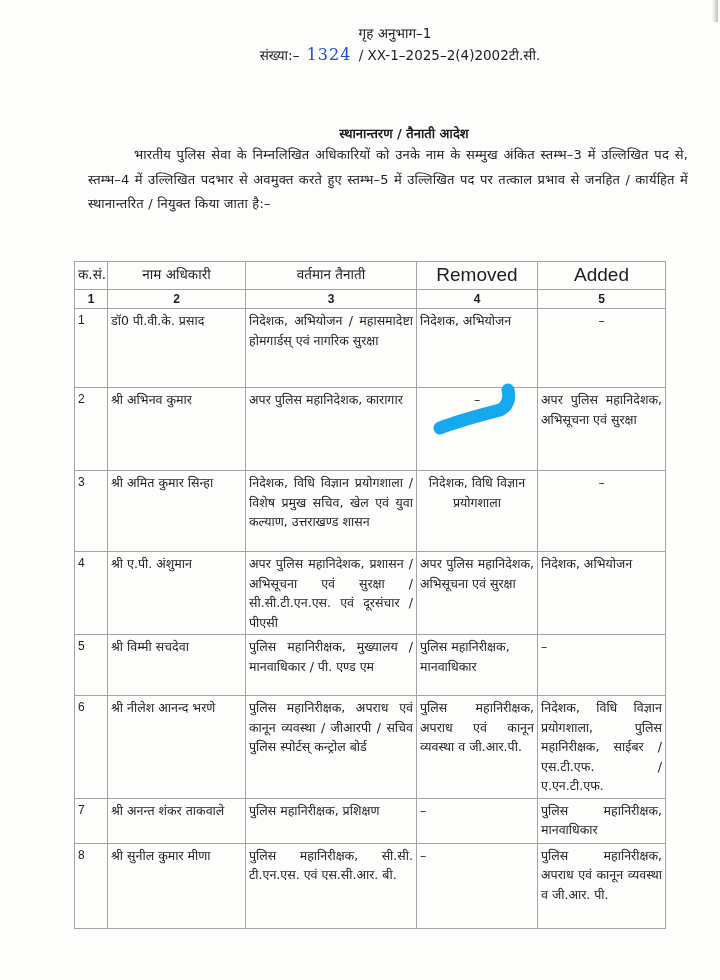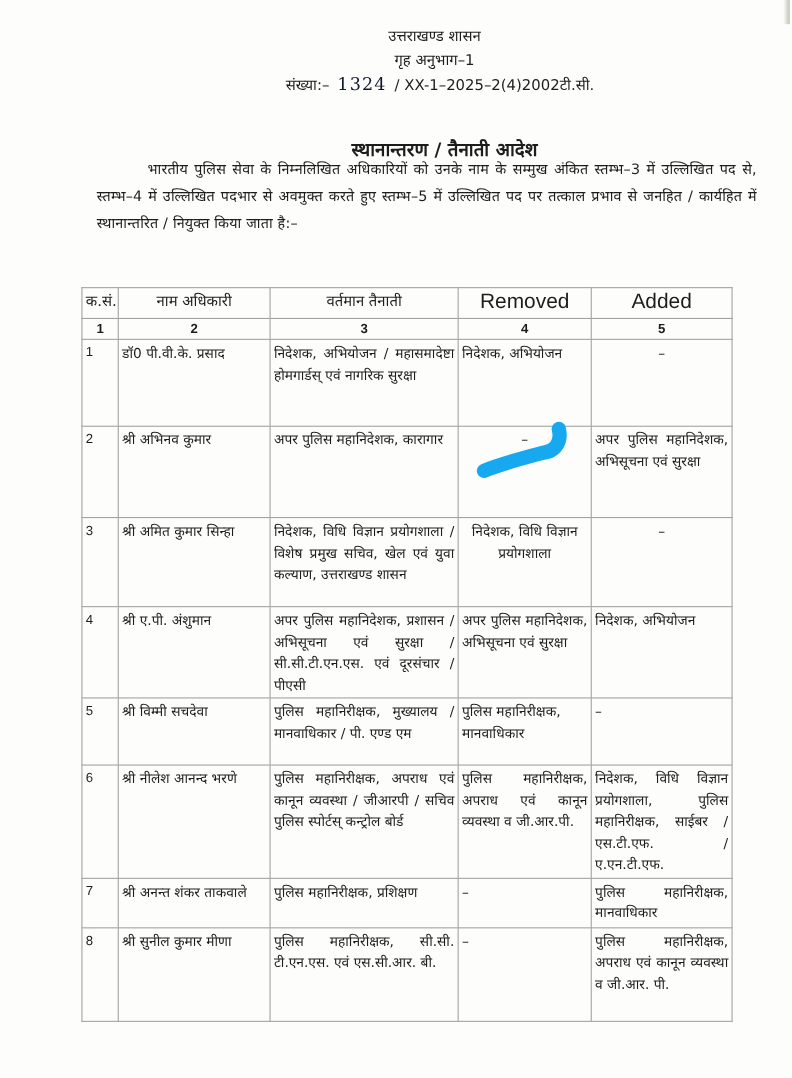--- a/index.html
+++ b/index.html
@@ -37,32 +37,32 @@
     .header .line {
       font-size: 13.5px;
       line-height: 22px;
       white-space: nowrap;
     }
     .header .l1 { margin-left: 70px; }
     .header .l2 { margin-left: 70px; }
     .header .l3 { margin-left: 80px; }
     .header .l4 { margin-left: 80px; }
     .handwritten {
-      color: #0f172a;
+      color: #1d4ed8;
       font-family: "DejaVu Serif", serif;
       font-size: 16px;
       letter-spacing: 1px;
       padding: 0 3px;
     }
     .title {
       position: absolute;
       left: 0; top: 124px;
       width: 720px;
       text-align: center;
-      font-size: 17px;
+      font-size: 13px;
       font-weight: bold;
     }
     .title span {
       margin-left: 88px;
     }
     .para {
       position: absolute;
       left: 88px; top: 143px;
       width: 600px;
       font-size: 13px;
@@ -130,21 +130,20 @@
       pointer-events: none;
     }
   </style>
 </head>
 <body>
 
 <div class="page">
   <div class="fold-shadow"></div>
 
   <div class="header">
-    <div class="line l1">उत्तराखण्ड शासन</div>
     <div class="line l2">गृह अनुभाग–1</div>
     <div class="line l3">
       <span>संख्या:–</span>
       <span class="handwritten">1324</span>
       <span>/ XX-1–2025–2(4)2002टी.सी.</span>
     </div>
   </div>
 
   <div class="title">
     <span>स्थानान्तरण / तैनाती आदेश</span>

